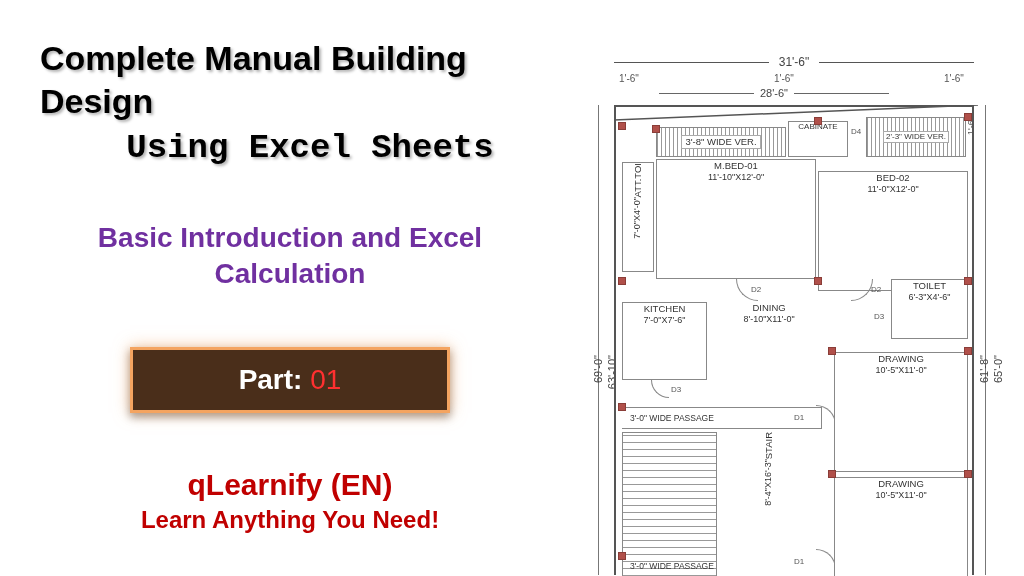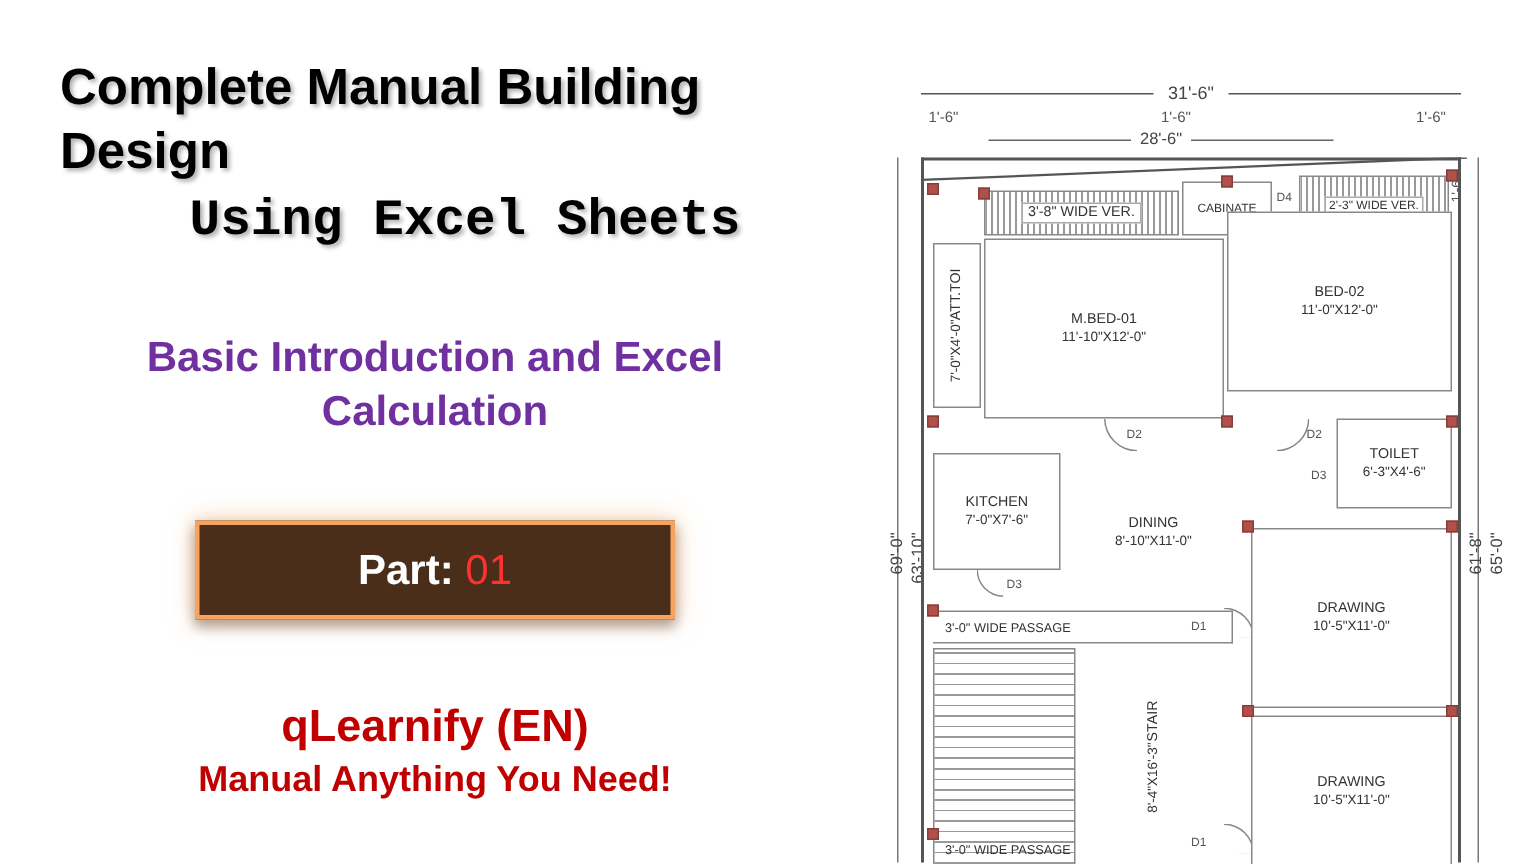--- a/index.html
+++ b/index.html
@@ -175,21 +175,21 @@
     }
     .small-dim-tr { position: absolute; right: 38px; top: 72px; font-size: 9px; color:#555; writing-mode: vertical-rl; transform: rotate(180deg);}
     .tick-line-v { position: absolute; width: 1px; background: #777; left: 34px; top: 60px; height: 470px;}
     .tick-line-v2 { position: absolute; width: 1px; background: #777; right: 28px; top: 60px; height: 470px;}
     .room {
       position: absolute;
       border: 1px solid #888;
       display: flex;
       flex-direction: column;
       align-items: center;
-      justify-content: center;
+      justify-content: flex-start;
       font-size: 9px;
       color: #333;
       text-align: center;
       line-height: 1.25;
       background: #fff;
     }
     .room .rname { font-size: 9.5px; }
     .room .rdim { font-size: 9px; }
     .hatch {
       background-image: repeating-linear-gradient(90deg, #999 0, #999 1px, transparent 1px, transparent 4px);
@@ -219,21 +219,21 @@
 
 <div class="left-panel">
   <div class="main-title">Complete Manual Building Design</div>
   <div class="main-title main-title-line2">Using Excel Sheets</div>
   <div class="subtitle">Basic Introduction and Excel Calculation</div>
   <div class="part-badge">
     <span class="part-text">Part: </span><span class="part-text part-num">01</span>
   </div>
   <div class="brand">
     <div class="brand-name">qLearnify (EN)</div>
-    <div class="brand-tag">Manual Anything You Need!</div>
+    <div class="brand-tag">Learn Anything You Need!</div>
   </div>
 </div>
 
 <div class="floorplan">
   <div class="dim-top">31'-6"</div>
   <div class="dim-seg a">1'-6"</div>
   <div class="dim-b">1'-6"</div>
   <div class="dim-seg c">1'-6"</div>
   <div class="dim-mid">28'-6"</div>
   <div class="tick-line-v"></div>
@@ -265,21 +265,21 @@
       <span class="rname vert-txt">ATT.TOI</span>
       <span class="rdim vert-txt">7'-0"X4'-0"</span>
     </div>
     <span class="dlabel" style="left:44px;top:58px">D4</span>
 
     <div class="room" style="left:40px;top:52px;width:160px;height:120px">
       <span class="rname">M.BED-01</span>
       <span class="rdim">11'-10"X12'-0"</span>
     </div>
 
-    <div class="room" style="left:202px;top:34px;width:150px;height:120px">
+    <div class="room" style="left:202px;top:64px;width:150px;height:120px">
       <span class="rname">BED-02</span>
       <span class="rdim">11'-0"X12'-0"</span>
     </div>
     <span class="dlabel" style="left:135px;top:178px">D2</span>
     <span class="dlabel" style="left:255px;top:178px">D2</span>
     <div class="door-arc" style="left:120px;top:172px"></div>
     <div class="door-arc" style="left:235px;top:172px;transform:scaleX(-1)"></div>
 
     <div class="room" style="left:6px;top:195px;width:85px;height:78px">
       <span class="rname">KITCHEN</span>

